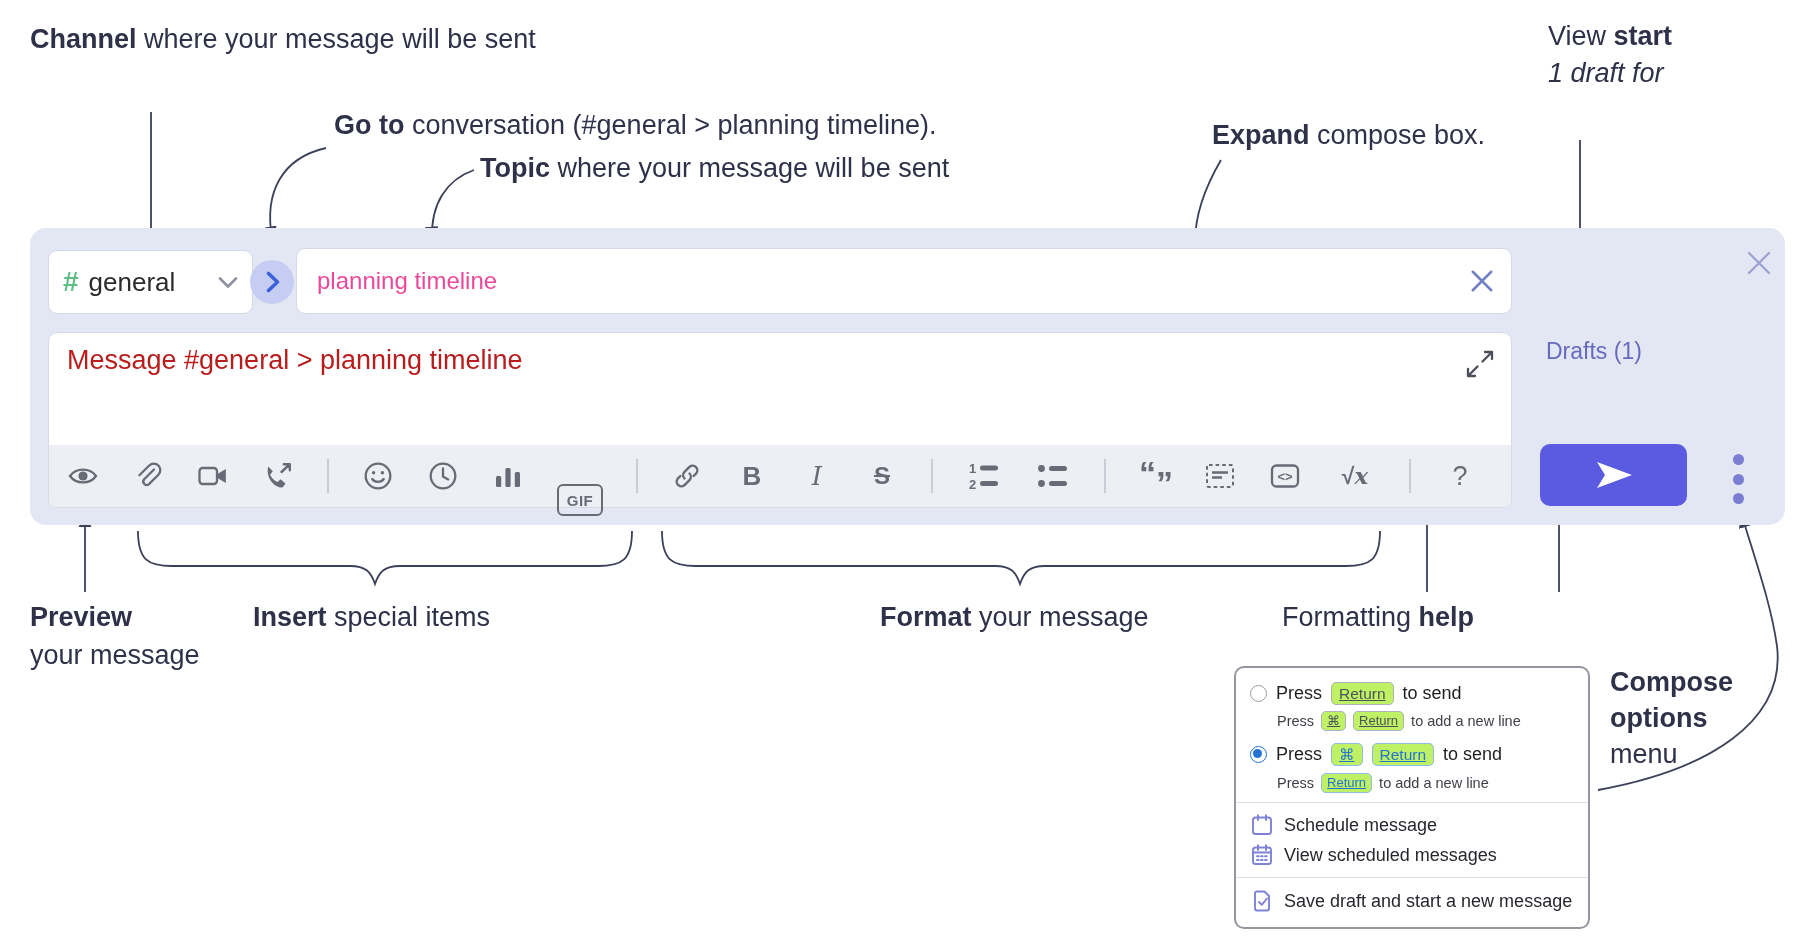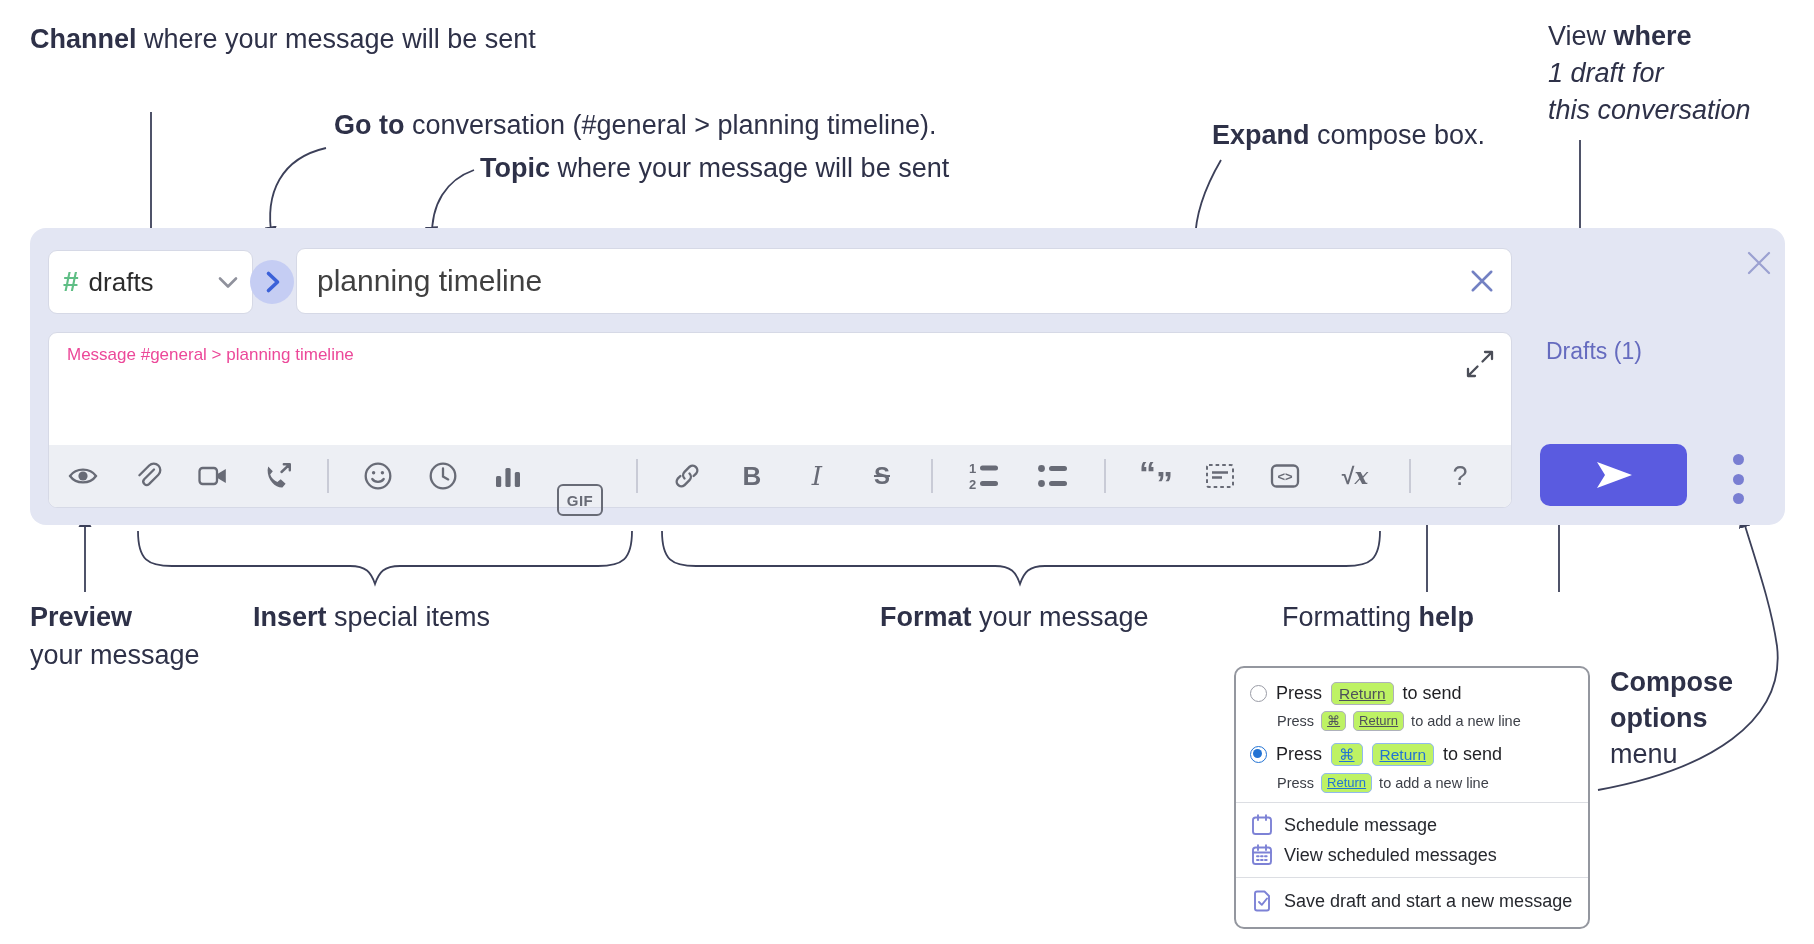--- a/index.html
+++ b/index.html
@@ -11,24 +11,24 @@
   .ann b{font-weight:700}
   .it{font-style:italic}
   
   .panel{position:absolute;left:30px;top:228px;width:1755px;height:297px;background:#e3e6f3;border-radius:16px;}
   .whitebox{position:absolute;background:#fff;border:1px solid #d6d9e6;border-radius:9px;box-sizing:border-box;}
   .channel-box{left:18px;top:22px;width:205px;height:64px;display:flex;align-items:center;padding:0 14px;gap:10px;cursor:pointer;}
   .hash{color:#5fbe85;font-weight:700;font-size:28px;}
   .chan-label{font-size:26px;color:#2b2b2b;flex:1;}
   .jump{position:absolute;left:220px;top:32px;width:44px;height:44px;border-radius:50%;background:#c5cdf3;display:flex;align-items:center;justify-content:center;}
   .topic-box{left:266px;top:20px;width:1216px;height:66px;display:flex;align-items:center;padding:0 16px 0 20px;}
-  .topic-text{font-size:30px;color:#404040;flex:1;}
+  .topic-text{font-size:24px;color:#ec4899;flex:1;}
   .panel-x{position:absolute;left:1714px;top:20px;width:30px;height:30px;cursor:pointer;}
   .message-box{left:18px;top:104px;width:1464px;height:176px;}
-  .placeholder{position:absolute;left:18px;top:12px;font-size:17px;color:#ec4899;text-align:center;}
+  .placeholder{position:absolute;left:18px;top:12px;font-size:27px;color:#b91c1c;text-align:center;}
   .expand{position:absolute;right:16px;top:16px;width:30px;height:30px;cursor:pointer;}
   .toolbar{position:absolute;left:0;right:0;bottom:0;height:62px;background:#edeff4;border-radius:0 0 8px 8px;
            display:flex;align-items:center;padding:0 12px 0 18px;gap:33px;}
   .tb{display:flex;align-items:center;justify-content:center;width:32px;height:32px;color:#686b76;
       background:none;border:none;padding:0;cursor:pointer;position:relative;}
   .tbdiv{width:2px;height:34px;background:#c9cbd6;flex:none;}
   .gif{width:46px;height:28px;border:2.4px solid #686b76;border-radius:6px;font-size:15px;font-weight:700;
        display:flex;align-items:center;justify-content:center;letter-spacing:.5px;margin-top:48px;}
   .tb-b{font-size:26px;font-weight:700;}
   .tb-i{font-size:26px;font-style:italic;font-family:"DejaVu Serif",serif;}
@@ -94,30 +94,29 @@
   <div class="ann" style="left:334px;top:106px">
     <b>Go to</b><span> conversation (#general &gt; planning timeline).</span>
   </div>
   <div class="ann" style="left:1212px;top:116px">
     <b>Expand</b><span> compose box.</span>
   </div>
   <div class="ann" style="left:480px;top:149px">
     <b>Topic</b><span> where your message will be sent</span>
   </div>
   <div class="ann" style="left:1548px;top:18px;line-height:37px">
-    <div><span>View </span><b>where</b></div>
+    <div><span>View </span><b>start</b></div>
     <div class="it">1 draft for</div>
-    <div class="it">this conversation</div>
   </div>
 
   <div class="panel">
 
     <div class="whitebox channel-box">
       <span class="hash">#</span>
-      <span class="chan-label">drafts</span>
+      <span class="chan-label">general</span>
       <svg width="20" height="13" viewBox="0 0 20 13">
         <path d="M2 2.5 L10 10.5 L18 2.5" stroke="#8f919c" stroke-width="2.6" fill="none" stroke-linecap="round" stroke-linejoin="round"></path>
       </svg>
     </div>
 
     <div class="jump">
       <svg width="44" height="44" viewBox="0 0 44 44">
         <path d="M18.5 13.5 L27.5 22 L18.5 30.5" stroke="#3b61d8" stroke-width="3.6" fill="none" stroke-linecap="round" stroke-linejoin="round"></path>
       </svg>
     </div>

